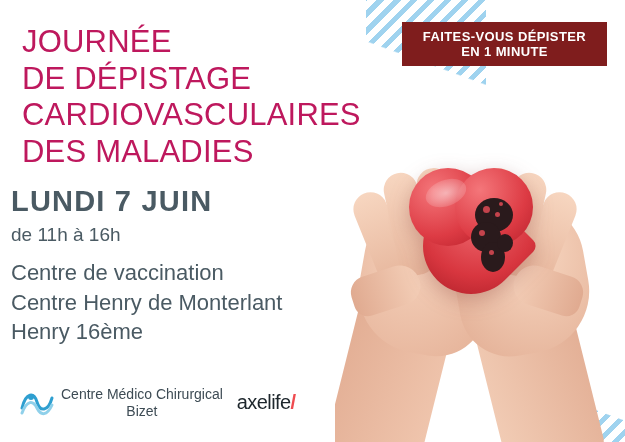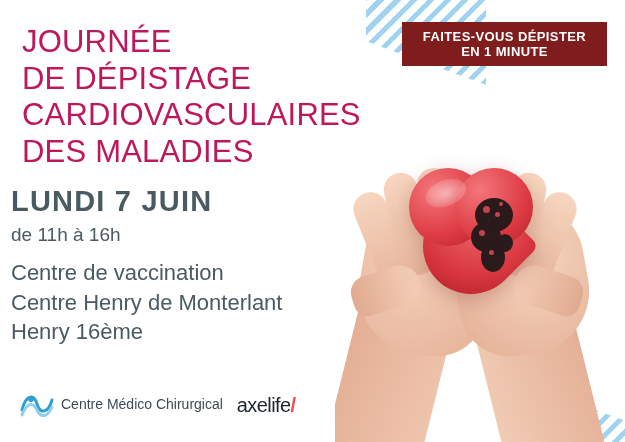--- a/index.html
+++ b/index.html
@@ -274,20 +274,21 @@
 
   <div class="logos">
     <div class="logo-cmc">
       <svg width="34" height="30" viewBox="0 0 34 30">
         <path d="M2 20 C6 4, 14 4, 17 14 C20 24, 28 24, 32 10" stroke="#2f9fd0" stroke-width="3" fill="none" stroke-linecap="round"></path>
         <path d="M2 25 C7 12, 13 12, 17 20 C21 28, 27 28, 32 17" stroke="#8fd0ea" stroke-width="3" fill="none" stroke-linecap="round"></path>
         <circle cx="11" cy="9" r="3" fill="#2f9fd0"></circle>
       </svg>
       <div class="logo-cmc-text">
         <div class="l1">Centre Médico Chirurgical</div>
+        <div class="l2">Bizet</div>
       </div>
     </div>
     <div class="logo-axe">
       <span>axelife</span>
       <span class="slash">/</span>
     </div>
   </div>
 
   <div class="photo">
     <div class="arm-l"></div>

